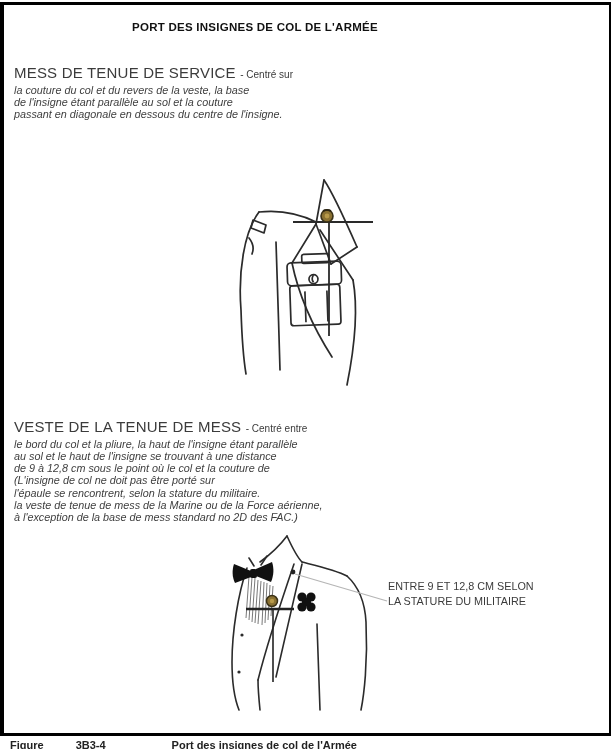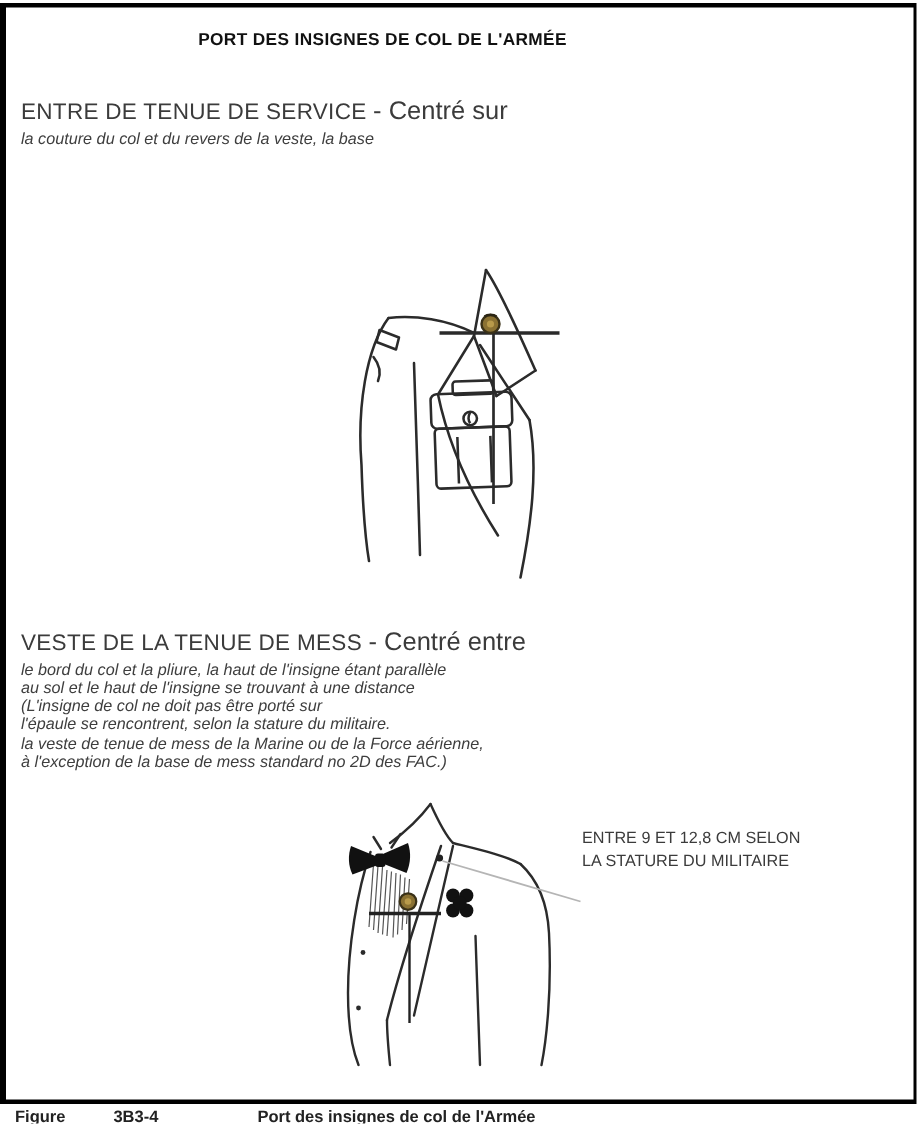--- a/index.html
+++ b/index.html
@@ -17,53 +17,55 @@
     background:#fff;
   }
   .title{
     position:absolute;top:21px;left:0;width:510px;
     text-align:center;
     font-size:11.5px;font-weight:bold;color:#111;
     letter-spacing:.25px;white-space:nowrap;
   }
   .section{position:absolute;left:14px;color:#3b3b3b;}
   .sec-heading{font-size:15px;font-weight:400;color:#3b3b3b;letter-spacing:.2px;white-space:nowrap;}
-  .sec-heading .suffix{font-size:17px;letter-spacing:0;}
+  .sec-heading .suffix{font-size:10px;letter-spacing:0;}
   .body-lines{margin-top:3px;font-size:10.8px;line-height:12.15px;color:#3e3e3e;white-space:nowrap;font-style:italic;}
   #section-1{top:64px;}
   #section-2{top:418px;}
   .illo{position:absolute;}
   #illo-1{left:180px;top:150px;}
   #illo-2{left:150px;top:530px;}
   .callout-label{
-    position:absolute;left:388px;top:552px;
+    position:absolute;left:388px;top:579px;
     font-size:10.8px;line-height:14.5px;color:#3b3b3b;white-space:nowrap;
   }
   .caption{
     position:absolute;left:10px;top:739px;
     font-size:11px;font-weight:bold;color:#222;white-space:nowrap;
   }
   .caption .num{margin-left:32px;}
   .caption .txt{margin-left:66px;}
 </style>
 </head>
 <body>
 
 <div class="page">
   <div class="frame"></div>
 
   <div class="title">PORT DES INSIGNES DE COL DE L'ARMÉE</div>
 
   <div class="section" id="section-1">
     <div class="sec-heading">
-      <span>ENTRE DE TENUE DE SERVICE</span>
+      <span>MESS DE TENUE DE SERVICE</span>
       <span class="suffix"> <span>- Centré sur</span></span>
     </div>
     <div class="body-lines">
       <div>la couture du col et du revers de la veste, la base</div>
+      <div>de l'insigne étant parallèle au sol et la couture</div>
+      <div>passant en diagonale en dessous du centre de l'insigne.</div>
     </div>
   </div>
 
   <svg class="illo" id="illo-1" width="280" height="250" viewBox="0 0 280 250">
     <g fill="none" stroke="#2b2b2b" stroke-width="1.7" stroke-linecap="round" stroke-linejoin="round">
 
       <path d="M144,30 L136,74"></path>
       <path d="M144,30 C153,43 166,72 177,97"></path>
       <path d="M177,97 L151,114"></path>
       <path d="M151,114 L136,74"></path>
@@ -106,20 +108,21 @@
   </svg>
 
   <div class="section" id="section-2">
     <div class="sec-heading">
       <span>VESTE DE LA TENUE DE MESS</span>
       <span class="suffix"> <span>- Centré entre</span></span>
     </div>
     <div class="body-lines">
       <div>le bord du col et la pliure, la haut de l'insigne étant parallèle</div>
       <div>au sol et le haut de l'insigne se trouvant à une distance</div>
+      <div>de 9 à 12,8 cm sous le point où le col et la couture de</div>
       <div>(L'insigne de col ne doit pas être porté sur</div>
       <div>l'épaule se rencontrent, selon la stature du militaire.</div>
       <div>la veste de tenue de mess de la Marine ou de la Force aérienne,</div>
       <div>à l'exception de la base de mess standard no 2D des FAC.)</div>
     </div>
   </div>
 
   <svg class="illo" id="illo-2" width="300" height="200" viewBox="0 0 300 200">
     <g fill="none" stroke="#2b2b2b" stroke-width="1.6" stroke-linecap="round" stroke-linejoin="round">
 

